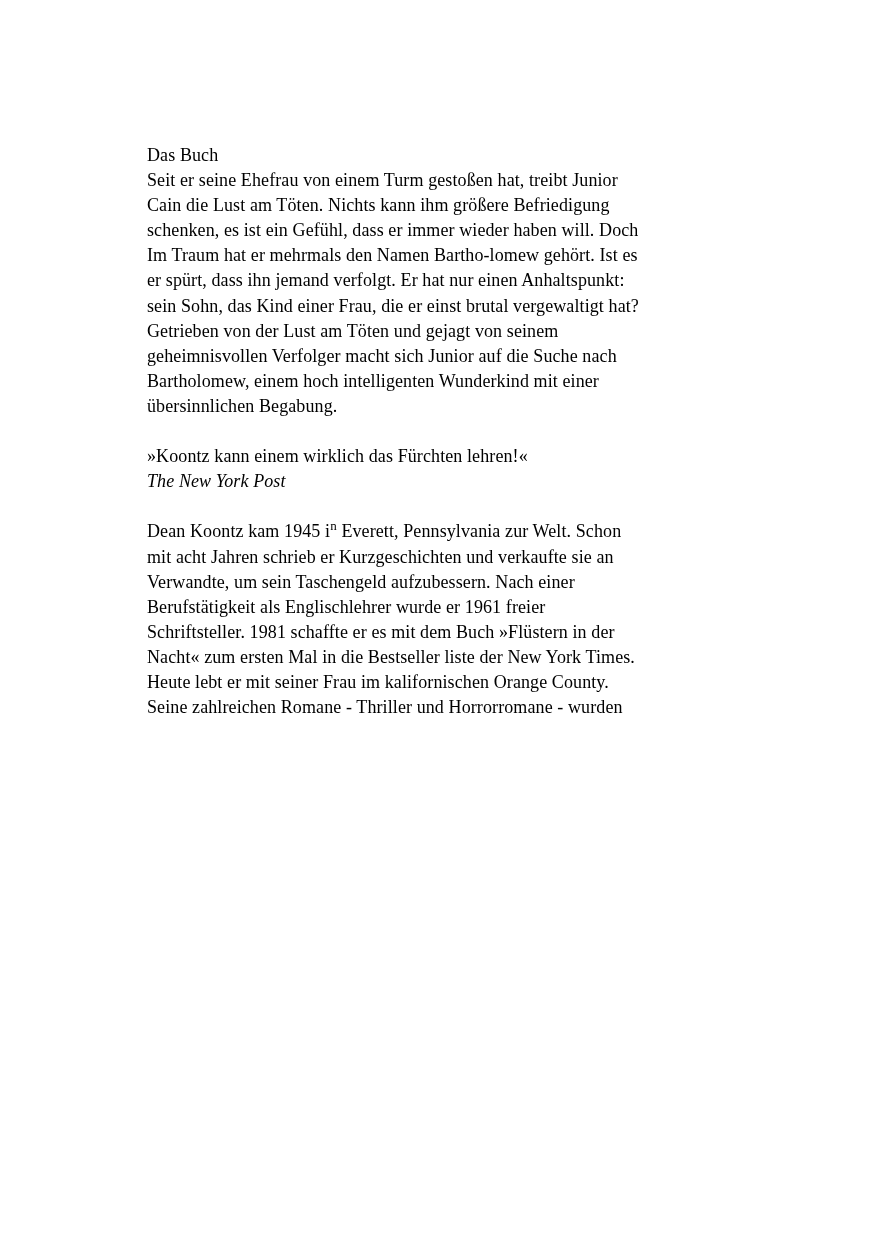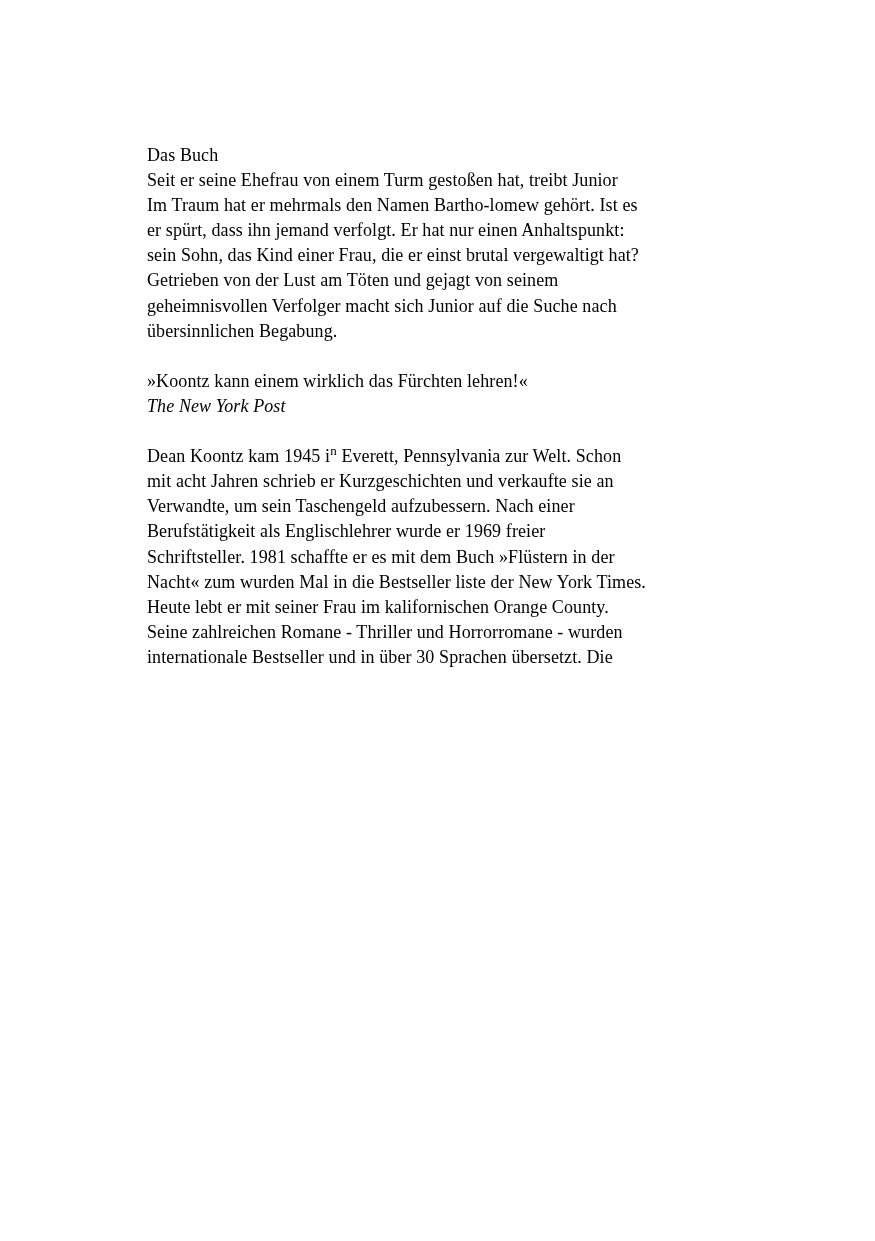--- a/index.html
+++ b/index.html
@@ -52,44 +52,46 @@
 </head>
 <body>
 
 <div class="page">
   <div class="content">
 
     <div>
       <div class="line">Das Buch</div>
       <div>
           <div class="line">Seit er seine Ehefrau von einem Turm gestoßen hat, treibt Junior</div>
+          <div class="line">Cain die Lust am Töten. Nichts kann ihm größere Befriedigung</div>
+          <div class="line">schenken, es ist ein Gefühl, dass er immer wieder haben will. Doch</div>
           <div class="line">Im Traum hat er mehrmals den Namen Bartho-lomew gehört. Ist es</div>
           <div class="line">er spürt, dass ihn jemand verfolgt. Er hat nur einen Anhaltspunkt:</div>
           <div class="line">sein Sohn, das Kind einer Frau, die er einst brutal vergewaltigt hat?</div>
           <div class="line">Getrieben von der Lust am Töten und gejagt von seinem</div>
           <div class="line">geheimnisvollen Verfolger macht sich Junior auf die Suche nach</div>
+          <div class="line">Bartholomew, einem hoch intelligenten Wunderkind mit einer</div>
           <div class="line">übersinnlichen Begabung.</div>
         </div>
     </div>
 
     <div class="section-gap">
       <div class="line">»Koontz kann einem wirklich das Fürchten lehren!«</div>
       <div class="line italic">The New York Post</div>
     </div>
 
     <div class="section-gap">
       <div class="author-body">
         <div class="line"><span>Dean Koontz kam 1945 i</span><span class="sup">n</span><span> Everett, Pennsylvania zur Welt. Schon</span></div>
         <div>
             <div class="line">mit acht Jahren schrieb er Kurzgeschichten und verkaufte sie an</div>
             <div class="line">Verwandte, um sein Taschengeld aufzubessern. Nach einer</div>
-            <div class="line">Berufstätigkeit als Englischlehrer wurde er 1969 freier</div>
+            <div class="line">Berufstätigkeit als Englischlehrer wurde er 1961 freier</div>
             <div class="line">Schriftsteller. 1981 schaffte er es mit dem Buch »Flüstern in der</div>
-            <div class="line">Nacht« zum wurden Mal in die Bestseller liste der New York Times.</div>
+            <div class="line">Nacht« zum ersten Mal in die Bestseller liste der New York Times.</div>
             <div class="line">Heute lebt er mit seiner Frau im kalifornischen Orange County.</div>
             <div class="line">Seine zahlreichen Romane - Thriller und Horrorromane - wurden</div>
-            <div class="line">internationale Bestseller und in über 30 Sprachen übersetzt. Die</div>
           </div>
       </div>
     </div>
 
   </div>
 </div>
 
 </body></html>

